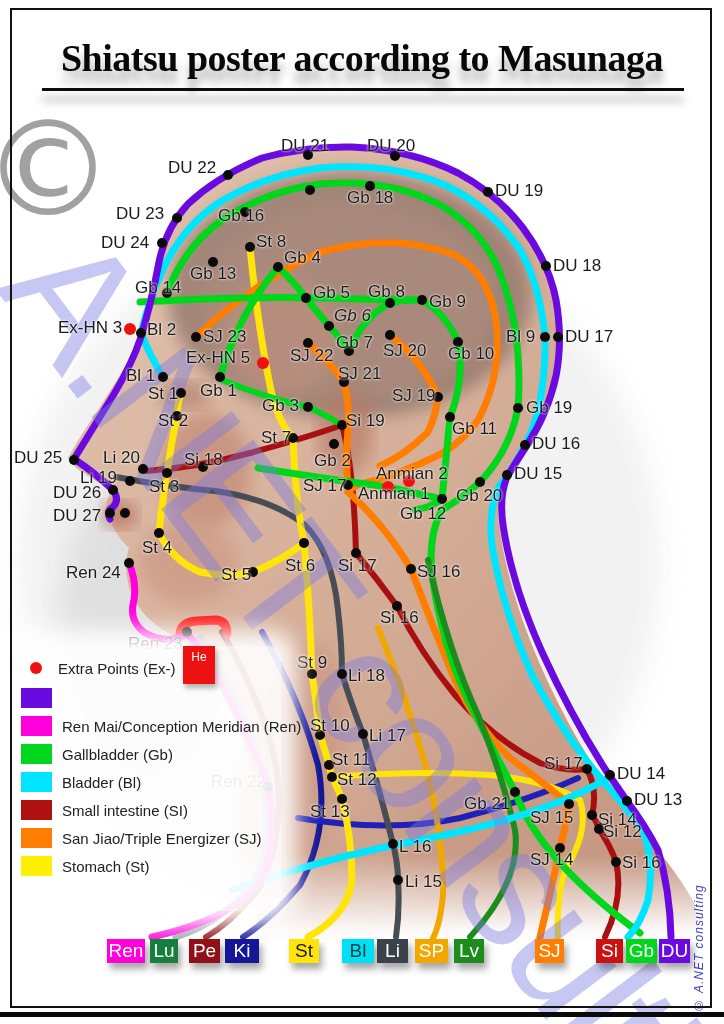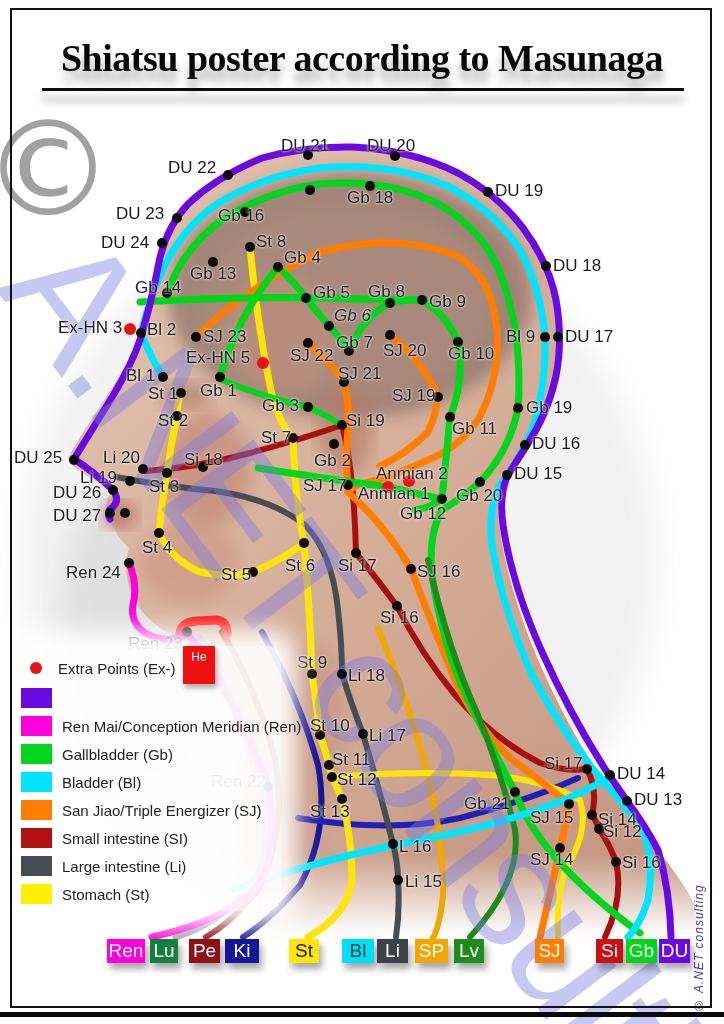--- a/index.html
+++ b/index.html
@@ -315,30 +315,26 @@
         </div>
         <div class="legend-row">
           <span class="legend-swatch" style="background: rgb(0, 214, 28);"></span>
           <span class="legend-text">Gallbladder (Gb)</span>
         </div>
         <div class="legend-row">
           <span class="legend-swatch" style="background: rgb(0, 229, 255);"></span>
           <span class="legend-text">Bladder (Bl)</span>
         </div>
         <div class="legend-row">
+          <span class="legend-swatch" style="background: rgb(176, 18, 18);"></span>
+          <span class="legend-text">Small intestine (SI)</span>
+        </div>
+        <div class="legend-row">
           <span class="legend-swatch" style="background: rgb(255, 125, 0);"></span>
           <span class="legend-text">San Jiao/Triple Energizer (SJ)</span>
-        </div>
-        <div class="legend-row">
-          <span class="legend-swatch" style="background: rgb(176, 18, 18);"></span>
-          <span class="legend-text">Small intestine (SI)</span>
-        </div>
-        <div class="legend-row">
-          <span class="legend-swatch" style="background: rgb(71, 77, 85);"></span>
-          <span class="legend-text">Large intestine (Li)</span>
         </div>
         <div class="legend-row">
           <span class="legend-swatch" style="background: rgb(255, 239, 0);"></span>
           <span class="legend-text">Stomach (St)</span>
         </div>
       </div>
   </div>
 
   <div class="he-badge">He</div>
 

